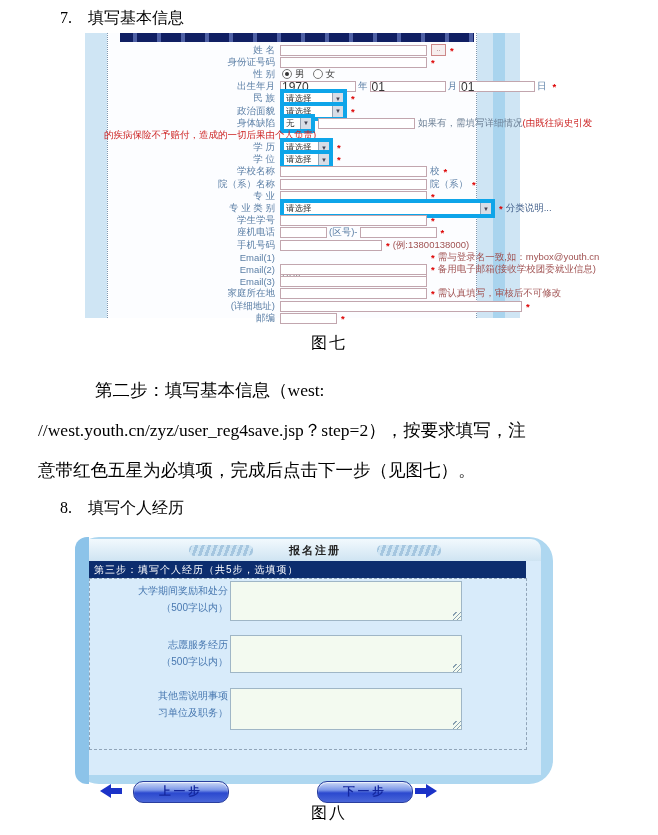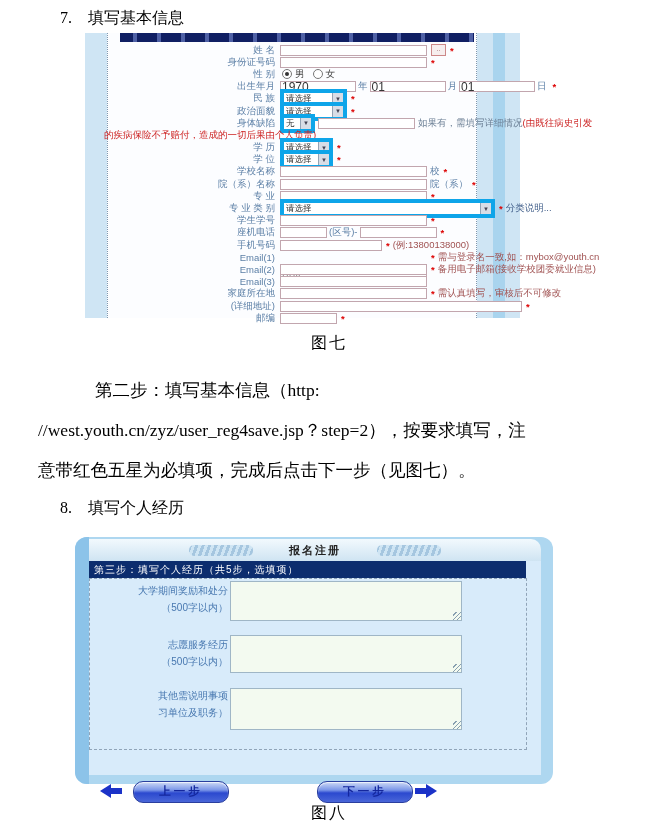--- a/index.html
+++ b/index.html
@@ -45,21 +45,21 @@
   .sel.sw62 .sel-txt{min-width:44px;} .sel.sw50 .sel-txt{min-width:30px;}
   .sel.sw28 .sel-txt{min-width:12px;} .sel.sw208 .sel-txt{min-width:192px;}
   .radio{width:8px;height:8px;border:1px solid #777;border-radius:50%;background:#fff;display:inline-block;
          position:relative;margin:0 3px 0 2px;flex:none;}
   .radio.checked::after{content:"";position:absolute;left:2px;top:2px;right:2px;bottom:2px;background:#333;border-radius:50%;}
   .rlbl{color:#444;margin-right:6px;}
 
   
   .shot2{position:relative;margin:12px 0 0 62px;width:491px;height:257px;background:#fff;
          font-family:"Liberation Sans","DejaVu Sans",sans-serif;}
-  .win{position:absolute;left:13px;top:6px;width:478px;height:247px;background:#aed7f0;border-radius:12px;}
+  .win{position:absolute;left:13px;top:6px;width:478px;height:247px;background:#aed7f0;border-radius:24px;}
   .win-leftbar{position:absolute;left:0;top:0;width:14px;height:100%;background:#8cc3e9;border-radius:12px 0 0 12px;}
   .win-header{position:absolute;left:14px;top:2px;width:452px;height:22px;border-radius:0 10px 0 0;
               background:linear-gradient(180deg,#f2f9fd,#cfe4f2);display:flex;align-items:center;justify-content:center;}
   .tab-title{font-size:11px;font-weight:bold;color:#222;letter-spacing:2px;}
   .decor{width:64px;height:11px;border-radius:5px;margin:0 36px;opacity:.9;
          background:repeating-linear-gradient(110deg,#9fc2dd 0 3px,#cde4f3 3px 6px);}
   .win-body{position:absolute;left:14px;top:24px;width:452px;height:214px;background:#d8ebfa;}
   .bar2{position:absolute;left:0;top:0;width:437px;height:17px;background:#0c2d6e;color:#fff;
         font-size:10px;line-height:17px;padding-left:5px;box-sizing:border-box;letter-spacing:1px;}
   .dotted{position:absolute;left:0;top:17px;width:438px;height:172px;border:1px dashed #90a4b8;box-sizing:border-box;}
@@ -263,21 +263,21 @@
       <span class="flbl">邮编</span>
       <input class="ti w55" style="">
       <span class="star">*</span>
     </div>
   </div>
 </div>
 
 <div class="fig-cap">图七</div>
 
 <div class="para">
-  <div class="l1">第二步：填写基本信息（http:</div>
+  <div class="l1">第二步：填写基本信息（west:</div>
   <div>//west.youth.cn/zyz/user_reg4save.jsp？step=2），按要求填写，注</div>
   <div>意带红色五星为必填项，完成后点击下一步（见图七）。</div>
 </div>
 
 <div class="h-item">
   <span class="num">8.</span><span>填写个人经历</span>
 </div>
 
 <div class="shot2">
   <div class="win">

